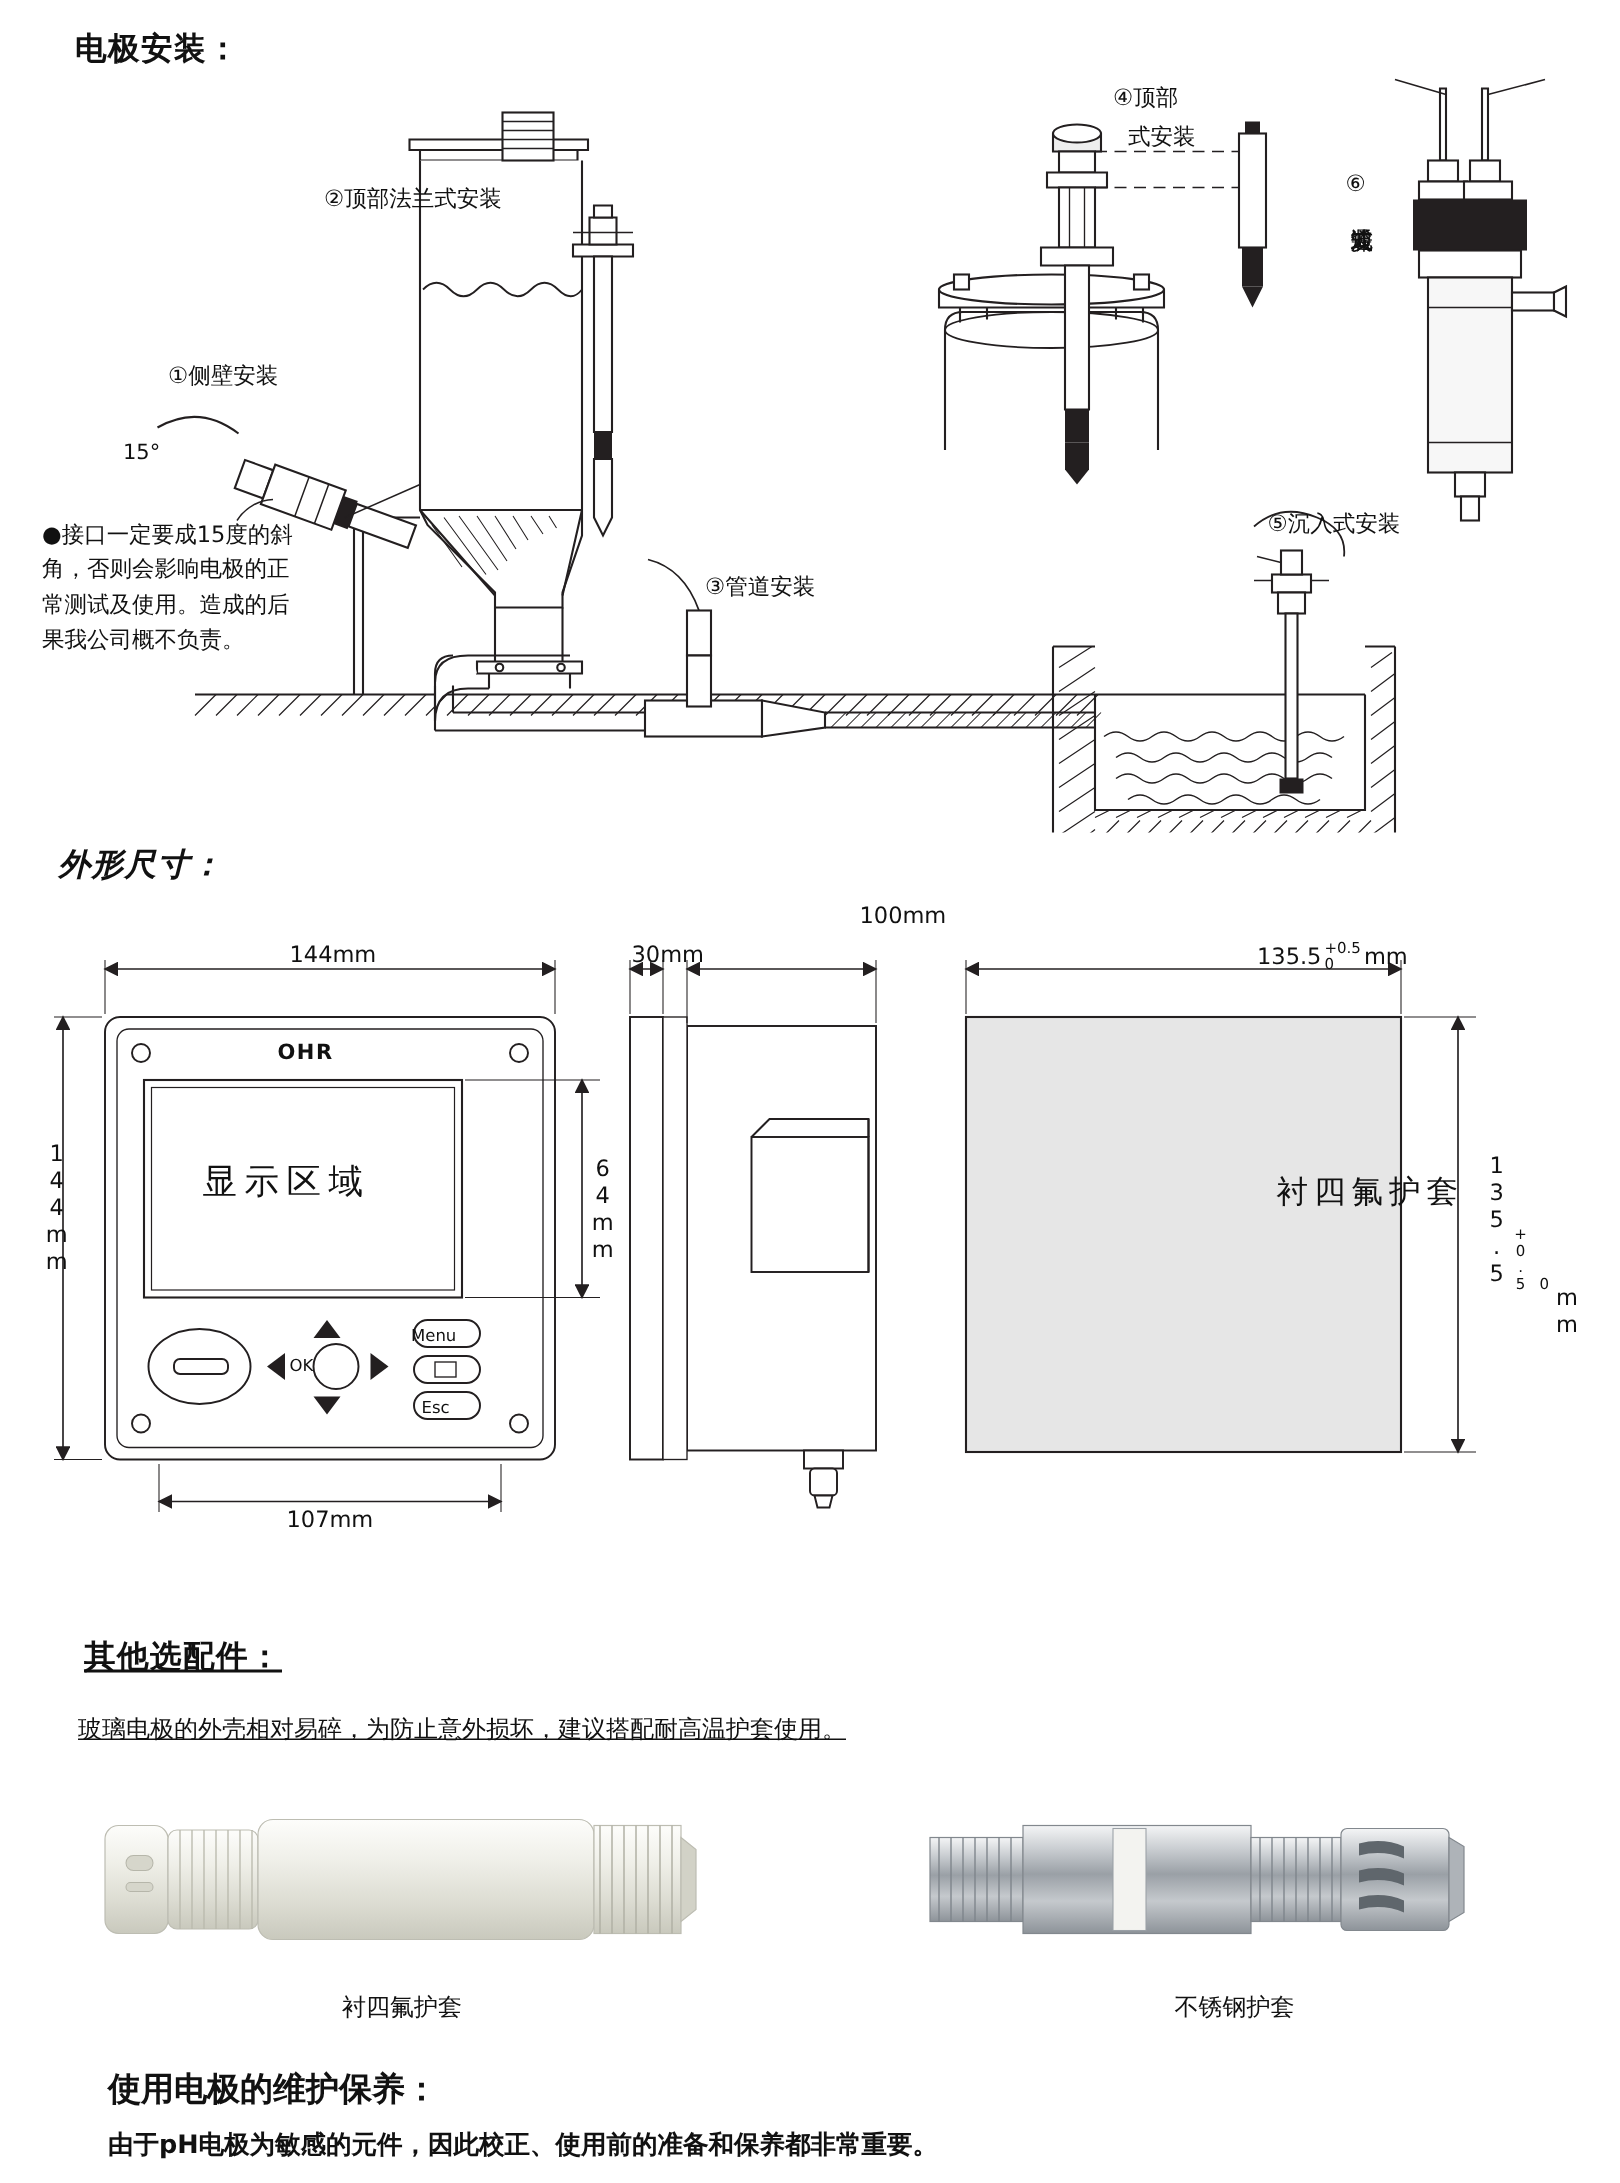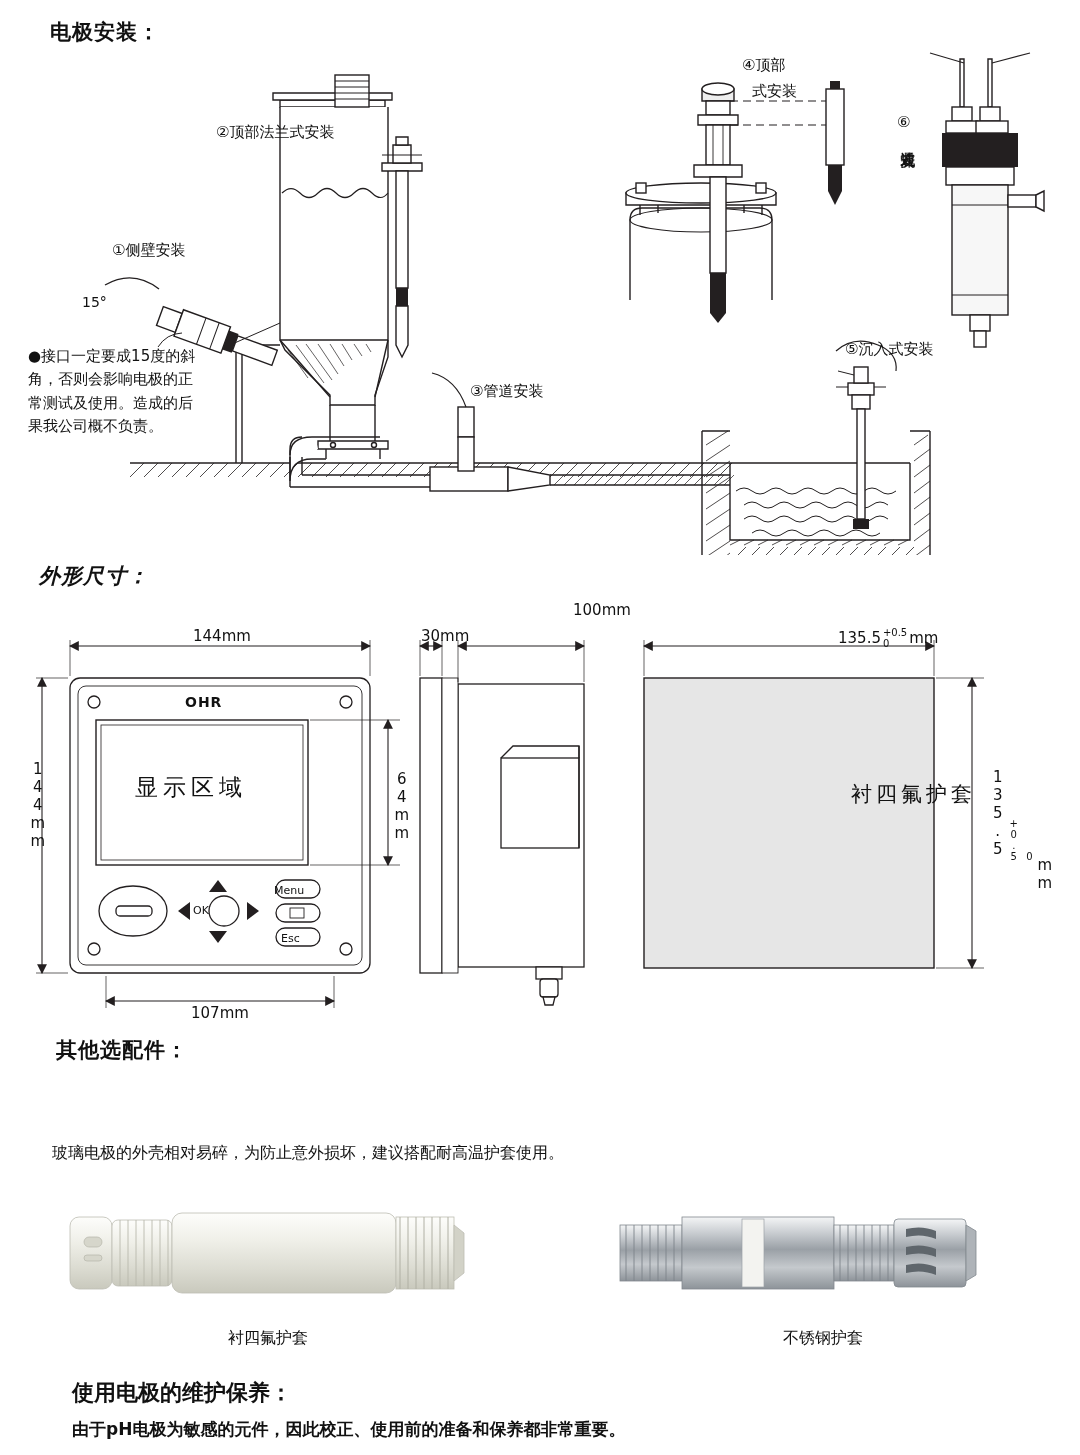--- a/index.html
+++ b/index.html
@@ -281,22 +281,22 @@
 
 <div class="abs" style="left:851px;top:780px;font-size:21px;letter-spacing:4px;">衬四氟护套</div>
 
 <div class="abs" style="left:988px;top:768px;font-size:15px;">
   <span class="vert" style="display:inline-block;">135.5</span><span style="display:inline-block;vertical-align:top;font-size:10px;line-height:1.05;margin-top:50px;">
     <span class="vert" style="display:inline-block;">+0.5</span>
     <span class="vert" style="display:inline-block;">0</span>
   </span><span class="vert" style="display:inline-block;vertical-align:top;margin-top:88px;">mm</span>
 </div>
 
-<div class="abs sec-title" style="left:56px;top:1036px;">其他选配件：</div>
-<div class="abs body-text" style="left:52px;top:1140px;">玻璃电极的外壳相对易碎，为防止意外损坏，建议搭配耐高温护套使用。</div>
+<div class="abs sec-title" style="left:56px;top:1090px;text-decoration:underline;">其他选配件：</div>
+<div class="abs body-text" style="left:52px;top:1140px;text-decoration:underline;">玻璃电极的外壳相对易碎，为防止意外损坏，建议搭配耐高温护套使用。</div>
 
 <div class="abs" style="left:40px;top:1195px;">
 <svg width="1000" height="130" viewBox="0 0 1000 130">
   <defs>
     <linearGradient id="ptfe" x1="0" y1="0" x2="0" y2="1">
       <stop offset="0%" stop-color="#fdfdfb"></stop>
       <stop offset="35%" stop-color="#efefe8"></stop>
       <stop offset="70%" stop-color="#dcdcd2"></stop>
       <stop offset="100%" stop-color="#c9c9bd"></stop>
     </linearGradient>

